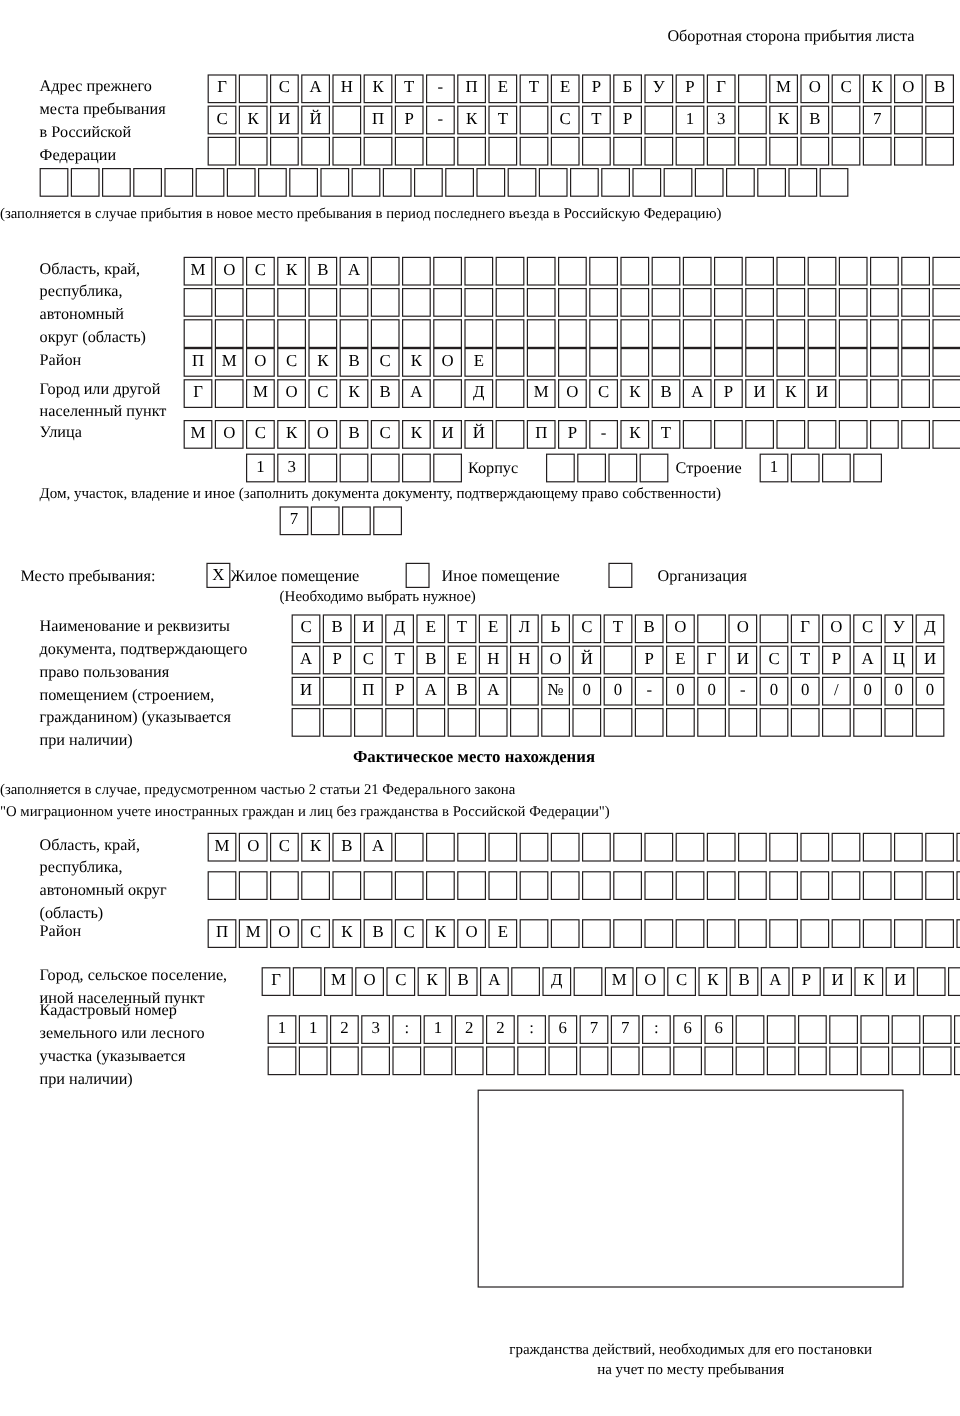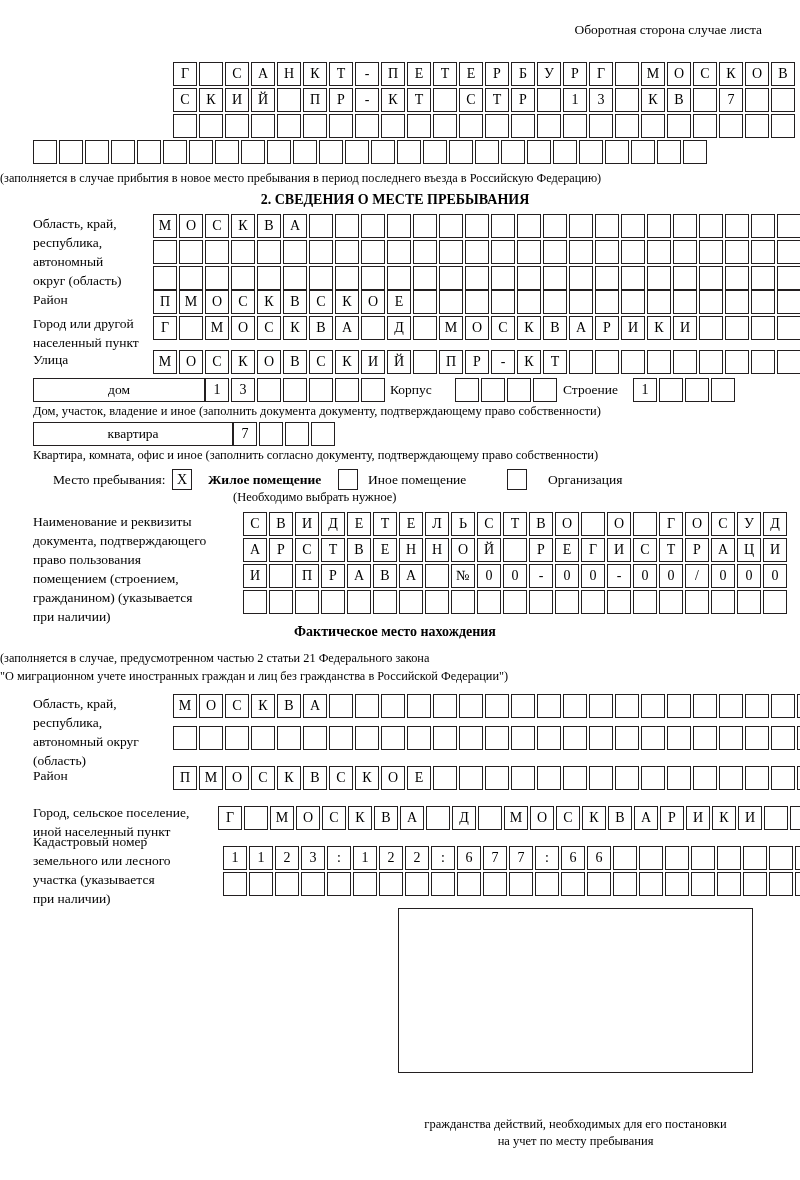--- a/index.html
+++ b/index.html
@@ -109,22 +109,26 @@
     font-size: 12.5px;
     line-height: 17px;
     text-align: center;
   }
 </style>
 </head>
 <body>
 
 <div class="page">
 
-  <div class="abs hdr-right">Оборотная сторона случае листа</div>
-
+  <div class="abs hdr-right">Оборотная сторона прибытия листа</div>
+
+  <div class="abs label" style="top:62px; left:33px; width:140px;">Адрес прежнего
+места пребывания
+в Российской
+Федерации</div>
 
   <div class="abs cells" id="prev-row-1" style="top:62px; left:173px;">
       <div class="cell">Г</div>
       <div class="cell"></div>
       <div class="cell">С</div>
       <div class="cell">А</div>
       <div class="cell">Н</div>
       <div class="cell">К</div>
       <div class="cell">Т</div>
       <div class="cell">-</div>
@@ -221,21 +225,20 @@
       <div class="cell"></div>
       <div class="cell"></div>
       <div class="cell"></div>
       <div class="cell"></div>
       <div class="cell"></div>
       <div class="cell"></div>
     </div>
 
   <div class="abs center-note" style="top:170px; left:0px; width:790px;">(заполняется в случае прибытия в новое место пребывания в период последнего въезда в Российскую Федерацию)</div>
 
-  <div class="abs section-title" style="top:192px; left:0px; width:790px;">2. СВЕДЕНИЯ О МЕСТЕ ПРЕБЫВАНИЯ</div>
 
   <div class="abs label" style="top:214px; left:33px; width:145px;">Область, край,
 республика,
 автономный
 округ (область)</div>
   <div class="abs cells" id="s2-region-1" style="top:214px; left:153px;">
       <div class="cell">М</div>
       <div class="cell">О</div>
       <div class="cell">С</div>
       <div class="cell">К</div>
@@ -397,21 +400,20 @@
       <div class="cell"></div>
       <div class="cell"></div>
       <div class="cell"></div>
       <div class="cell"></div>
       <div class="cell"></div>
       <div class="cell"></div>
       <div class="cell"></div>
       <div class="cell"></div>
     </div>
 
-  <div class="abs boxline" style="top:378px; left:33px; width:172px;">дом</div>
   <div class="abs cells" id="s2-dom" style="top:378px; left:205px;">
       <div class="cell">1</div>
       <div class="cell">3</div>
       <div class="cell"></div>
       <div class="cell"></div>
       <div class="cell"></div>
       <div class="cell"></div>
       <div class="cell"></div>
     </div>
   <div class="abs inline-label" style="top:378px; left:390px;">Корпус</div>
@@ -424,32 +426,30 @@
   <div class="abs inline-label" style="top:378px; left:563px;">Строение</div>
   <div class="abs cells" id="s2-stroenie" style="top:378px; left:633px;">
       <div class="cell">1</div>
       <div class="cell"></div>
       <div class="cell"></div>
       <div class="cell"></div>
     </div>
 
   <div class="abs label-small" style="top:404px; left:33px; width:740px;">Дом, участок, владение и иное (заполнить документа документу, подтверждающему право собственности)</div>
 
-  <div class="abs boxline" style="top:422px; left:33px; width:200px;">квартира</div>
   <div class="abs cells" id="s2-flat" style="top:422px; left:233px;">
       <div class="cell">7</div>
       <div class="cell"></div>
       <div class="cell"></div>
       <div class="cell"></div>
     </div>
-  <div class="abs label-small" style="top:448px; left:33px; width:740px;">Квартира, комната, офис и иное (заполнить согласно документу, подтверждающему право собственности)</div>
-
-  <div class="abs inline-label" style="top:468px; left:17px;margin-left:36px;">Место пребывания:</div>
+
+  <div class="abs inline-label" style="top:468px; left:17px;">Место пребывания:</div>
   <div class="abs checkbox" style="top:469px; left:172px;">X</div>
-  <div class="abs inline-label" style="top:468px; left:208px;font-weight:bold;">Жилое помещение</div>
+  <div class="abs inline-label" style="top:468px; left:192px;">Жилое помещение</div>
   <div class="abs checkbox" style="top:469px; left:338px;"></div>
   <div class="abs inline-label" style="top:468px; left:368px;">Иное помещение</div>
   <div class="abs checkbox" style="top:469px; left:507px;"></div>
   <div class="abs inline-label" style="top:468px; left:548px;">Организация</div>
   <div class="abs label-small" style="top:490px; left:233px;">(Необходимо выбрать нужное)</div>
 
   <div class="abs label" style="top:512px; left:33px; width:215px;">Наименование и реквизиты
 документа, подтверждающего
 право пользования
 помещением (строением,

